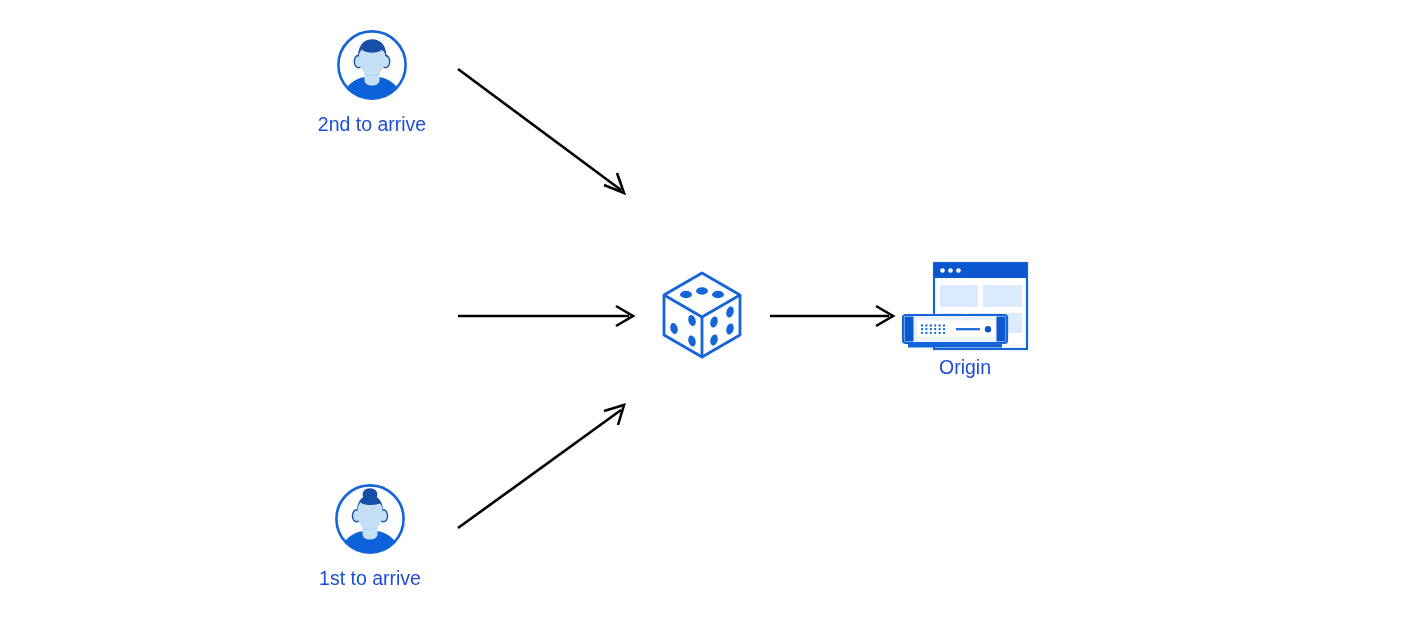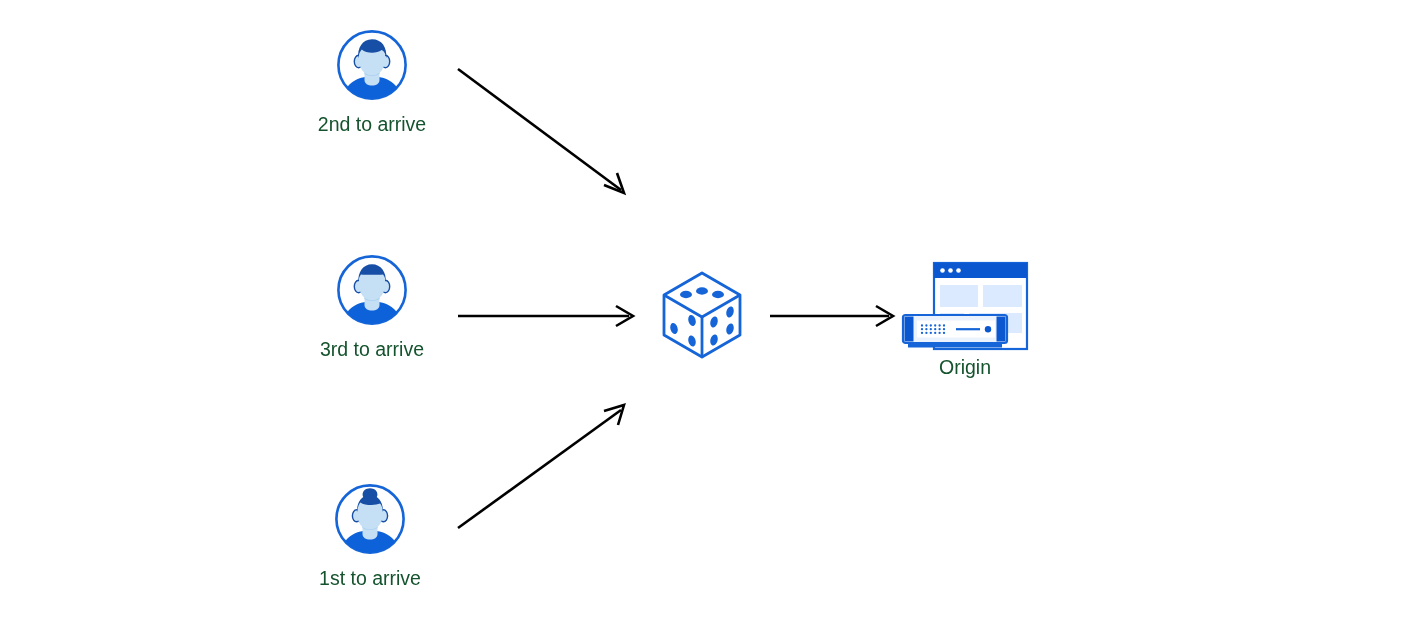--- a/index.html
+++ b/index.html
@@ -19,21 +19,21 @@
     overflow: hidden;
   }
   .node {
     position: absolute;
     display: flex;
     flex-direction: column;
     align-items: center;
   }
   .node-label {
     font-size: 19.5px;
-    color: #14532d;
+    color: #1d4ed8;
     line-height: 1;
     white-space: nowrap;
     font-weight: 400;
   }
   .avatar-node .node-label { margin-top: 13px; }
   .origin-node .node-label { margin-top: 2px; }
 
   .avatar-icon { width: 74px; height: 74px; display: block; }
   .dice-icon   { width: 86px; height: 90px; display: block; }
   .origin-icon { width: 128px; height: 96px; display: block; }
@@ -102,42 +102,20 @@
           <ellipse cx="23.6" cy="33.5" rx="4.3" ry="6.2" fill="#c5e0f5" stroke="#174ea6" stroke-width="1.4"></ellipse>
           <ellipse cx="50.4" cy="33.5" rx="4.3" ry="6.2" fill="#c5e0f5" stroke="#174ea6" stroke-width="1.4"></ellipse>
           <path d="M23.8 30 C23.8 17.6 30.2 12 37 12 C43.8 12 50.2 17.6 50.2 30 C50.2 40.6 45.2 47.2 37 47.2 C28.8 47.2 23.8 40.6 23.8 30 Z" fill="#c5e0f5"></path>
           <path d="M23.2 30.5 C22.2 19.8 27.4 11.2 37 11.2 C46.8 11.2 52.2 19 51.4 30.5 C50.6 26 49.2 23 46.6 22 C41.4 25.8 31.2 25.4 26.8 21.4 C24.8 23.4 23.8 26.6 23.2 30.5 Z" fill="#174ea6"></path>
         </g>
       </svg>
     </span>
     <span class="node-label">2nd to arrive</span>
   </div>
 
-  <div class="node avatar-node" style="left:310px; top:253px; width:124px;">
-    <span>
-      <svg class="avatar-icon" viewBox="0 0 74 74">
-        <defs>
-          <clipPath id="clipB">
-              <circle cx="37" cy="37" r="33.6"></circle>
-            </clipPath>
-        </defs>
-        <circle cx="37" cy="37" r="33.6" fill="#ffffff" stroke="#1565d8" stroke-width="2.6"></circle>
-        <g clip-path="url(#clipB)">
-          <path d="M8 74 C8 56.5 21 48.5 37 48.5 C53 48.5 66 56.5 66 74 Z" fill="#0d62d9"></path>
-          <path d="M29.5 40 h15 v12 c0 3.6 -3.4 5.6 -7.5 5.6 c-4.1 0 -7.5 -2 -7.5 -5.6 Z" fill="#c5e0f5"></path>
-          <path d="M29.5 40 h15 v6 c-4.2 2.6 -10.8 2.6 -15 0 Z" fill="#a8cfee"></path>
-          <ellipse cx="23.6" cy="33.5" rx="4.3" ry="6.2" fill="#c5e0f5" stroke="#174ea6" stroke-width="1.4"></ellipse>
-          <ellipse cx="50.4" cy="33.5" rx="4.3" ry="6.2" fill="#c5e0f5" stroke="#174ea6" stroke-width="1.4"></ellipse>
-          <path d="M23.8 30 C23.8 17.6 30.2 12 37 12 C43.8 12 50.2 17.6 50.2 30 C50.2 40.6 45.2 47.2 37 47.2 C28.8 47.2 23.8 40.6 23.8 30 Z" fill="#c5e0f5"></path>
-          <path d="M23.4 29.6 C22.6 19 28 11.2 37 11.2 C46 11.2 51.6 19 50.8 29.6 C50.2 25.4 49.4 22.6 48 21.4 C44 21.8 30 21.8 26 21.4 C24.6 22.8 23.9 25.4 23.4 29.6 Z" fill="#174ea6"></path>
-        </g>
-      </svg>
-    </span>
-    <span class="node-label">3rd to arrive</span>
-  </div>
 
   <div class="node avatar-node" style="left:308px; top:482px; width:124px;">
     <span>
       <svg class="avatar-icon" viewBox="0 0 74 74">
         <defs>
           <clipPath id="clipC">
               <circle cx="37" cy="37" r="33.6"></circle>
             </clipPath>
         </defs>
         <circle cx="37" cy="37" r="33.6" fill="#ffffff" stroke="#1565d8" stroke-width="2.6"></circle>

